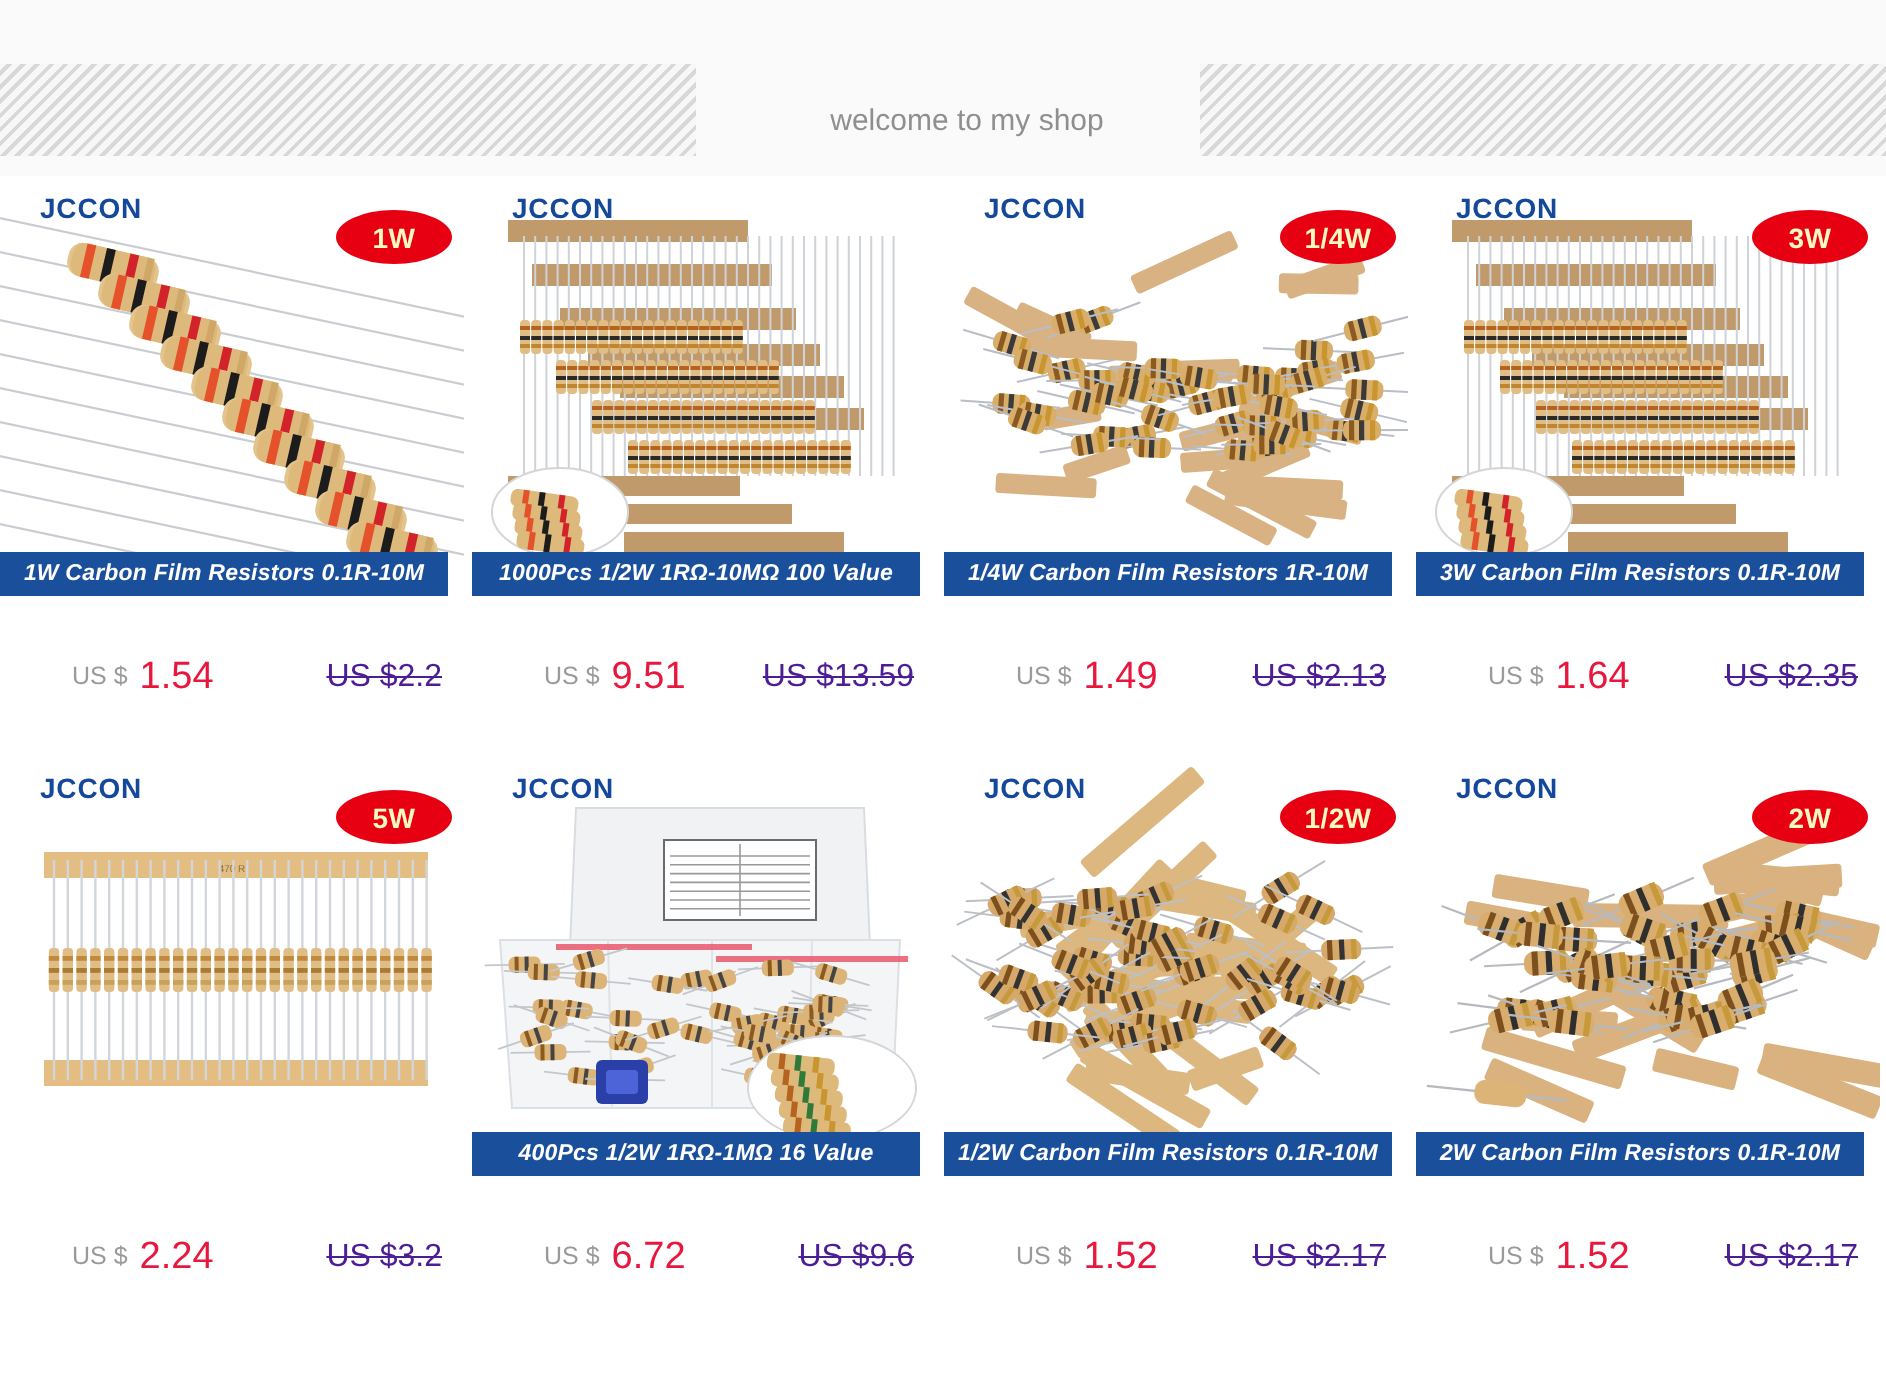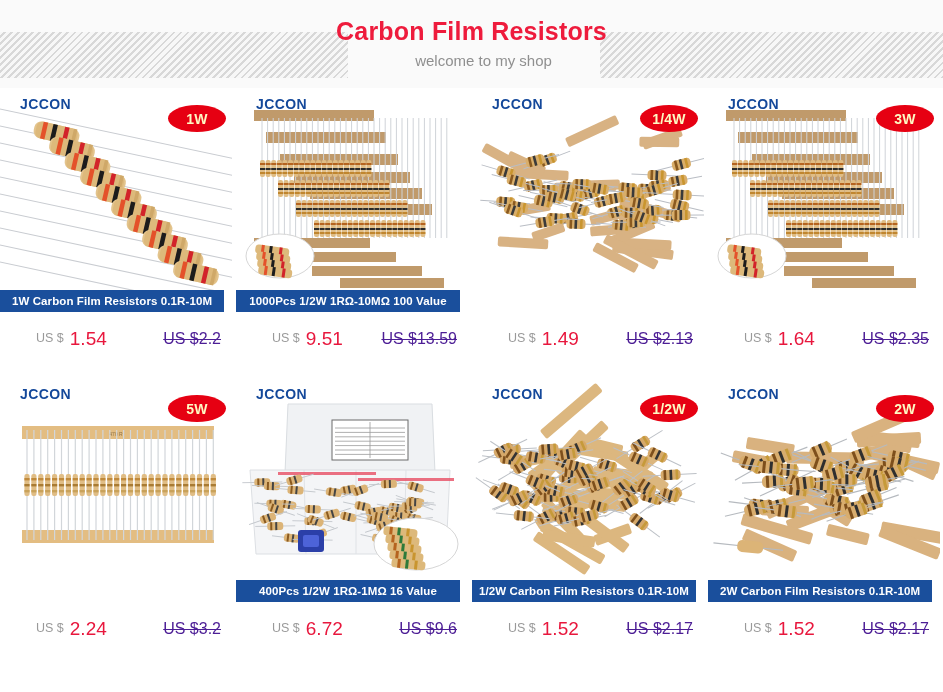--- a/index.html
+++ b/index.html
@@ -108,33 +108,34 @@
     width:232px;height:202px;
     background:#ffffff;
     overflow:hidden;
     z-index:1;
   }
   .photo svg{display:block;}
 
   
   .title-bar{
     position:absolute;
-    left:0;top:202px;
+    left:0;top:188px;
     width:224px;height:22px;
     background:#1a4f9c;
     color:#ffffff;
     font-size:11.5px;
     font-weight:bold;
     display:flex;
     align-items:center;
     justify-content:center;
     text-align:center;
     z-index:4;
     letter-spacing:0.1px;
     white-space:nowrap;
+    font-style:italic;
   }
 
   
   .price-row{
     position:absolute;
     left:0;top:224px;
     width:232px;height:53px;
     display:flex;
     align-items:center;
     z-index:4;
@@ -163,21 +164,20 @@
   }
 
   
 </style>
 </head>
 <body>
 
 <div class="header">
   <div class="stripe-band"></div>
   <div class="stripe-gap"></div>
-  <div class="header-title">Carbon Film Resistors</div>
   <div class="header-sub">welcome to my shop</div>
 </div>
 
 <div class="grid" id="product-grid">
     <div class="card">
       <div class="photo">
         <svg width="232" height="202" viewBox="0 0 232 202">
           <rect width="232" height="202" fill="#ffffff"></rect>
           <line x1="-5" y1="20" x2="240" y2="72" stroke="#c9ccd1" stroke-width="1.1"></line>
           <line x1="-5" y1="37" x2="240" y2="89" stroke="#c9ccd1" stroke-width="1.1"></line>
@@ -1232,20 +1232,21 @@
             <line x1="-16" y1="5" x2="34" y2="5" stroke="#b9bdc4" stroke-width="1"></line>
             <rect x="0" y="0" width="19" height="10" rx="4" fill="#d9ae6a"></rect>
             <rect x="3" y="0" width="2.6" height="10" fill="#8a5a20"></rect>
             <rect x="8" y="0" width="2.6" height="10" fill="#3a3a3a"></rect>
             <rect x="13.5" y="0" width="2.6" height="10" fill="#c9952f"></rect>
           </g>
         </svg>
       </div>
       <div class="brand">JCCON</div>
       <div class="badge">1/4W</div>
+      <div class="title-bar">1/4W Carbon Film Resistors 1R-10M</div>
       <div class="price-row">
         <span class="cur">US $</span>
         <span class="price-now">1.49</span>
         <span class="price-old">US $2.13</span>
       </div>
     </div>
     <div class="card">
       <div class="photo">
         <svg width="232" height="202" viewBox="0 0 232 202">
           <rect width="232" height="202" fill="#ffffff"></rect>
@@ -1795,20 +1796,21 @@
           <g transform="translate(23,177) rotate(8)">
             <rect x="0" y="0" width="34" height="9" rx="3.5" fill="#ddb97b"></rect>
             <rect x="6" y="0" width="3" height="9" fill="#e4512a"></rect>
             <rect x="14" y="0" width="3" height="9" fill="#1c1c1c"></rect>
             <rect x="24" y="0" width="3" height="9" fill="#d2232a"></rect>
           </g>
         </svg>
       </div>
       <div class="brand">JCCON</div>
       <div class="badge">3W</div>
+      <div class="title-bar">3W Carbon Film Resistors 0.1R-10M</div>
       <div class="price-row">
         <span class="cur">US $</span>
         <span class="price-now">1.64</span>
         <span class="price-old">US $2.35</span>
       </div>
     </div>
     <div class="card">
       <div class="photo">
         <svg width="232" height="202" viewBox="0 0 232 202">
           <rect width="232" height="202" fill="#ffffff"></rect>

